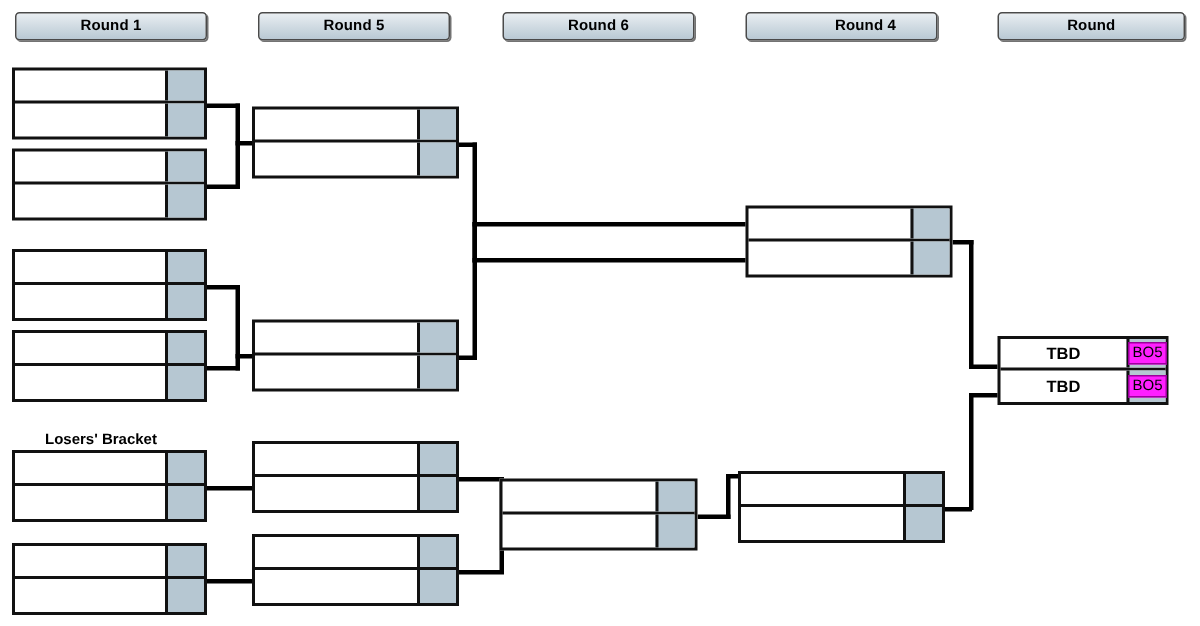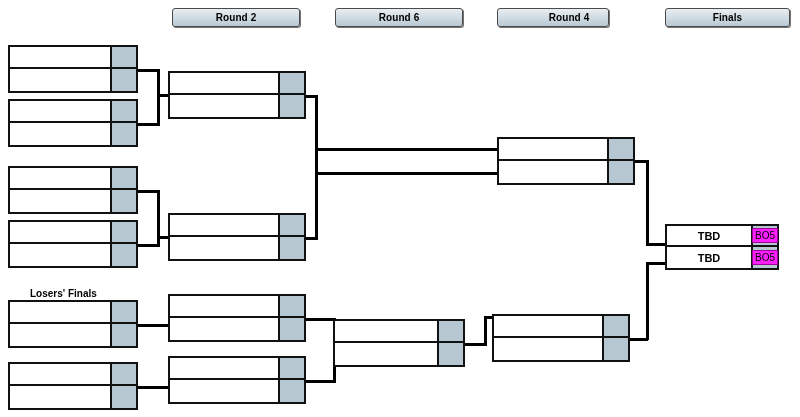--- a/index.html
+++ b/index.html
@@ -105,24 +105,25 @@
     <div class="ln v" style="left: 333px; top: 318px; height: 64px;"></div>
     <div class="ln h" style="left: 465px; top: 343px; width: 22px;"></div>
     <div class="ln v" style="left: 484px; top: 316px; height: 30px;"></div>
     <div class="ln h" style="left: 484px; top: 316px; width: 14px;"></div>
     <div class="ln h" style="left: 635px; top: 160px; width: 14px;"></div>
     <div class="ln v" style="left: 646px; top: 160px; height: 86px;"></div>
     <div class="ln h" style="left: 646px; top: 243px; width: 22px;"></div>
     <div class="ln h" style="left: 630px; top: 338px; width: 18px;"></div>
     <div class="ln v" style="left: 646px; top: 262px; height: 78px;"></div>
     <div class="ln h" style="left: 646px; top: 262px; width: 22px;"></div>
-    <div class="round-header" style="left: 172px; top: 8px; width: 128px;">Round 2</div>
+    <div class="round-header" style="left: 10px; top: 8px; width: 128px;">Round 1</div>
+    <div class="round-header" style="left: 172px; top: 8px; width: 128px;">Round 5</div>
     <div class="round-header" style="left: 335px; top: 8px; width: 128px;">Round 6</div>
-    <div class="round-header" style="left: 497px; top: 8px; width: 112px; padding-left: 32px;">Round 4</div>
-    <div class="round-header" style="left: 665px; top: 8px; width: 125px;">Finals</div>
+    <div class="round-header" style="left: 497px; top: 8px; width: 128px; padding-left: 32px;">Round 4</div>
+    <div class="round-header" style="left: 665px; top: 8px; width: 125px;">Round</div>
     <div class="match" style="left: 8px; top: 45px; width: 130px; height: 48px;">
       <div class="slot top">
         <span class="seedname"></span>
         <span class="score"></span>
       </div>
       <div class="slot bottom">
         <span class="seedname"></span>
         <span class="score"></span>
       </div>
     </div>
@@ -253,14 +254,14 @@
           <span class="bo5tag">BO5</span>
         </span>
       </div>
       <div class="slot bottom">
         <span class="seedname">TBD</span>
         <span class="score bo5">
           <span class="bo5tag">BO5</span>
         </span>
       </div>
     </div>
-    <div class="bracket-caption" style="left: 30px; top: 288px;">Losers' Finals</div>
+    <div class="bracket-caption" style="left: 30px; top: 288px;">Losers' Bracket</div>
   </div>
 
 </body></html>

